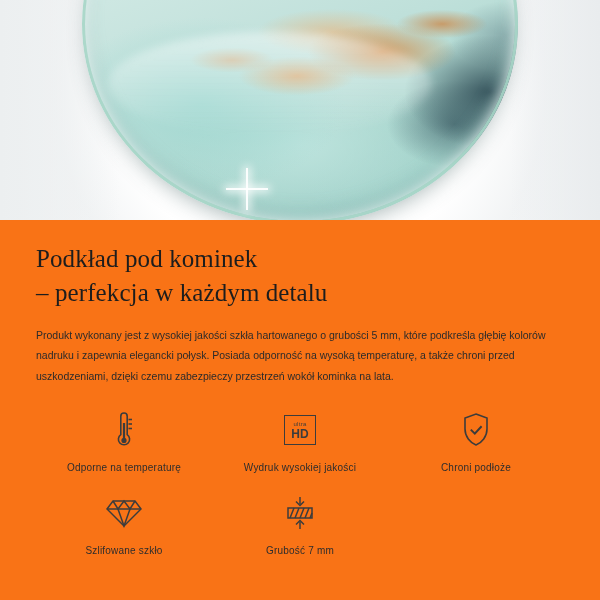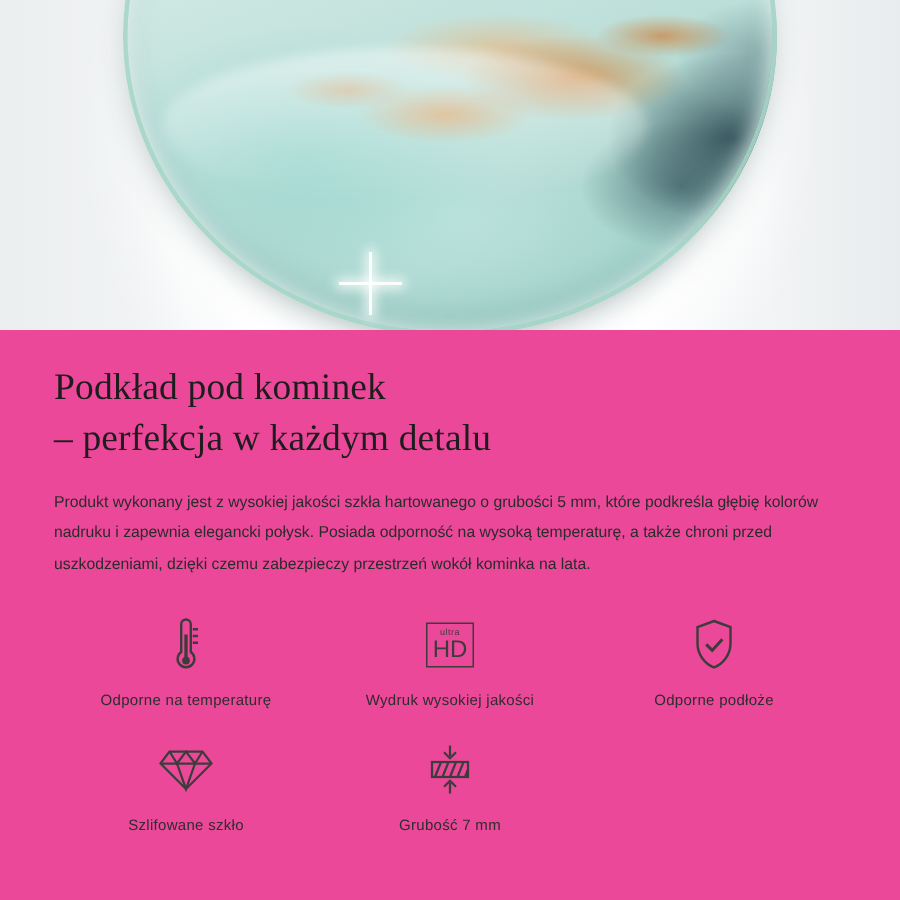--- a/index.html
+++ b/index.html
@@ -8,21 +8,21 @@
     height: 600px;
     overflow: hidden;
     background: #ffffff;
     font-family: "Liberation Sans", sans-serif;
   }
 
   .page {
     position: relative;
     width: 600px;
     height: 600px;
-    background: #ec4899;
+    background: #f97316;
   }
 
   
   .hero {
     position: relative;
     width: 600px;
     height: 220px;
     overflow: hidden;
     background: #ffffff;
   }
@@ -158,21 +158,21 @@
   }
 
   .hd-box {
     width: 32px; height: 30px;
     border: 1.6px solid #3c3c3c;
     display: flex; flex-direction: column;
     align-items: center; justify-content: center;
     line-height: 1;
   }
   .hd-box .u { font-size: 6px; letter-spacing: 0.3px; color: #3c3c3c; }
-  .hd-box .h { font-size: 16px; font-weight: normal; color: #3c3c3c; margin-top: 1px; }
+  .hd-box .h { font-size: 12px; font-weight: bold; color: #3c3c3c; margin-top: 1px; }
 </style>
 </head>
 <body>
 
 <div class="page">
 
   <div class="hero">
     <div class="hero-bg"></div>
     <div class="hero-left-shade"></div>
     <div class="hero-right-shade"></div>
@@ -219,21 +219,21 @@
         <div class="caption">Wydruk wysokiej jakości</div>
       </div>
 
       <div class="feature">
         <div class="glyph">
           <svg width="32" height="38" viewBox="0 0 32 38" fill="none" stroke="#3c3c3c" stroke-width="1.6">
             <path d="M16 3l11 4v11c0 7.6-5.1 13.6-11 16-5.9-2.4-11-8.4-11-16V7l11-4z"></path>
             <path d="M10.8 18.6l4 4 6.8-7.4" stroke-width="2"></path>
           </svg>
         </div>
-        <div class="caption">Odporne podłoże</div>
+        <div class="caption">Chroni podłoże</div>
       </div>
 
       <div class="feature">
         <div class="glyph">
           <svg width="36" height="32" viewBox="0 0 36 32" fill="none" stroke="#3c3c3c" stroke-width="1.5">
             <path d="M7 4h22l6 8-17 17L1 12 7 4z"></path>
             <path d="M1 12h34"></path>
             <path d="M7 4l5 8 6-8 6 8 5-8"></path>
             <path d="M12 12l6 17 6-17"></path>
           </svg>

